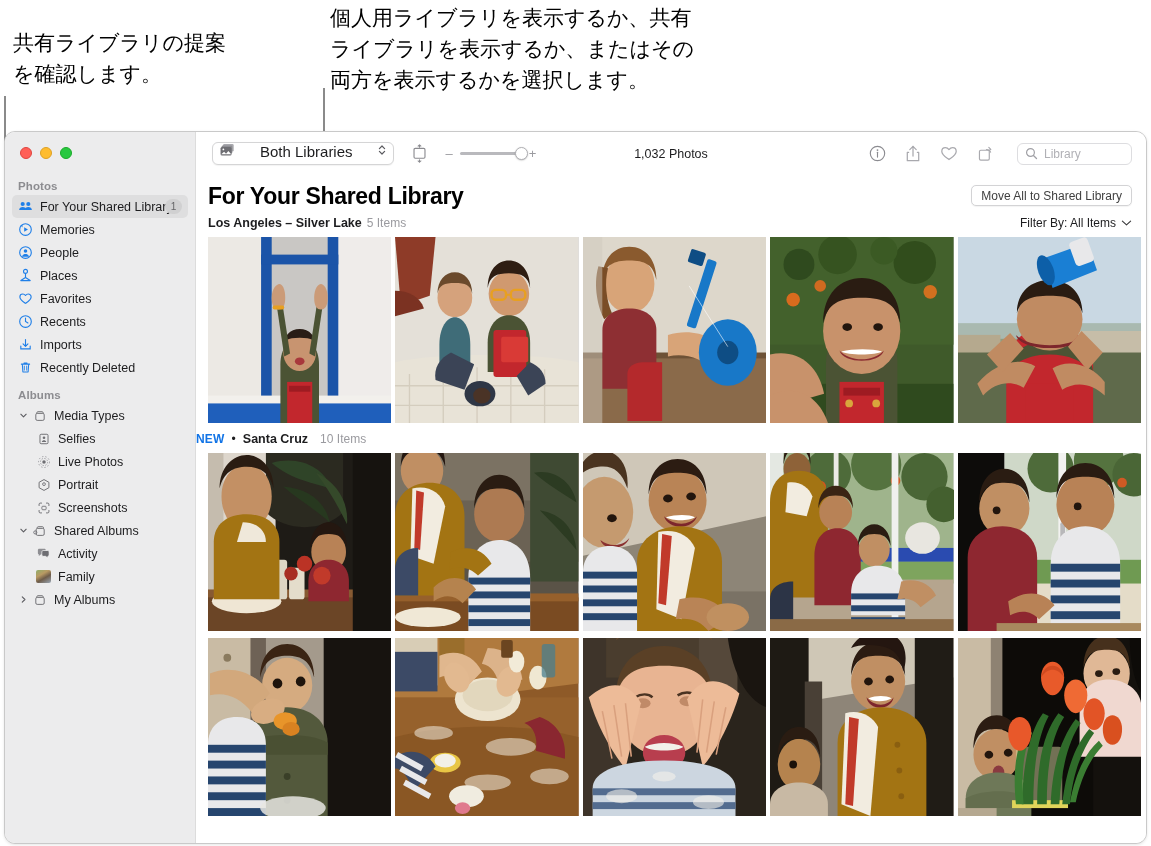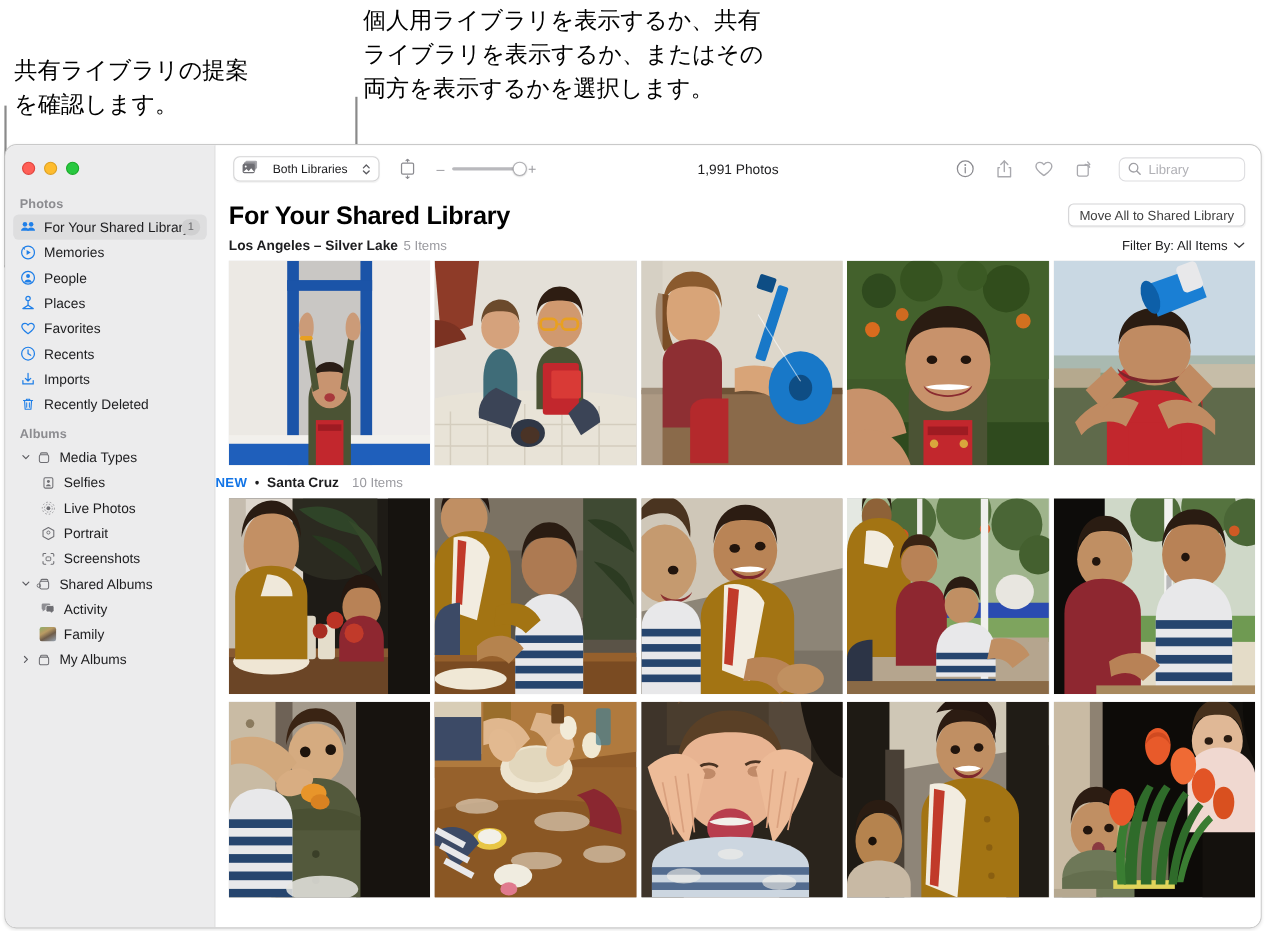--- a/index.html
+++ b/index.html
@@ -13,21 +13,21 @@
   
   .callout {
     position: absolute;
     color: #000;
     font-size: 21px;
     line-height: 31px;
     letter-spacing: 0px;
     white-space: pre-line;
     font-family: "DejaVu Sans", "Liberation Sans", sans-serif;
   }
-  #callout-left  { left: 13px;  top: 49px; }
+  #callout-left  { left: 13px;  top: 28px; }
   #callout-right { left: 330px; top: 3px;  }
 
   .leader-v {
     position: absolute;
     width: 2px;
     background: #8a8a8a;
   }
   .leader-hook {
     position: absolute;
     height: 2px;
@@ -126,27 +126,27 @@
 
   #toolbar {
     height: 43px;
     display: flex;
     align-items: center;
     padding: 0 14px 0 16px;
     gap: 0;
     flex: 0 0 43px;
   }
   .lib-popup {
-    display: flex; align-items: center; gap: 12px;
+    display: flex; align-items: flex-start; gap: 24px;
     height: 23px;
     padding: 0 6px 0 7px;
     border: 1px solid #d5d5d6;
     border-radius: 6px;
     background: #fff;
-    font-size: 11px;
+    font-size: 15px;
     color: #1d1d1f;
     box-shadow: 0 0.5px 1px rgba(0,0,0,0.05);
   }
   .chev-ud { color:#6b6b70; display:flex; }
   .tb-icon { color:#8b8b90; display:flex; align-items:center; justify-content:center; }
   #aspect-btn { margin-left: 17px; }
 
   .zoom-wrap { display:flex; align-items:center; gap:7px; margin-left: 18px; }
   .zoom-sign { color:#9a9a9f; font-size:13px; line-height:1; }
   .zoom-track {
@@ -496,21 +496,21 @@
       </div>
 
       <div class="zoom-wrap">
         <span class="zoom-sign">–</span>
         <div class="zoom-track">
           <div class="zoom-knob"></div>
         </div>
         <span class="zoom-sign">+</span>
       </div>
 
-      <div id="photo-count">1,991 Photos</div>
+      <div id="photo-count">1,032 Photos</div>
 
       <div id="tb-right">
         <div class="tb-icon">
           <svg width="17" height="17" viewBox="0 0 18 18">
               <circle cx="9" cy="9" r="7.6" fill="none" stroke="#8b8b90" stroke-width="1.2"></circle>
               <circle cx="9" cy="5.4" r="0.95" fill="#8b8b90"></circle>
               <path d="M9 7.8v5" stroke="#8b8b90" stroke-width="1.2" stroke-linecap="round"></path>
             </svg>
         </div>
         <div class="tb-icon">

